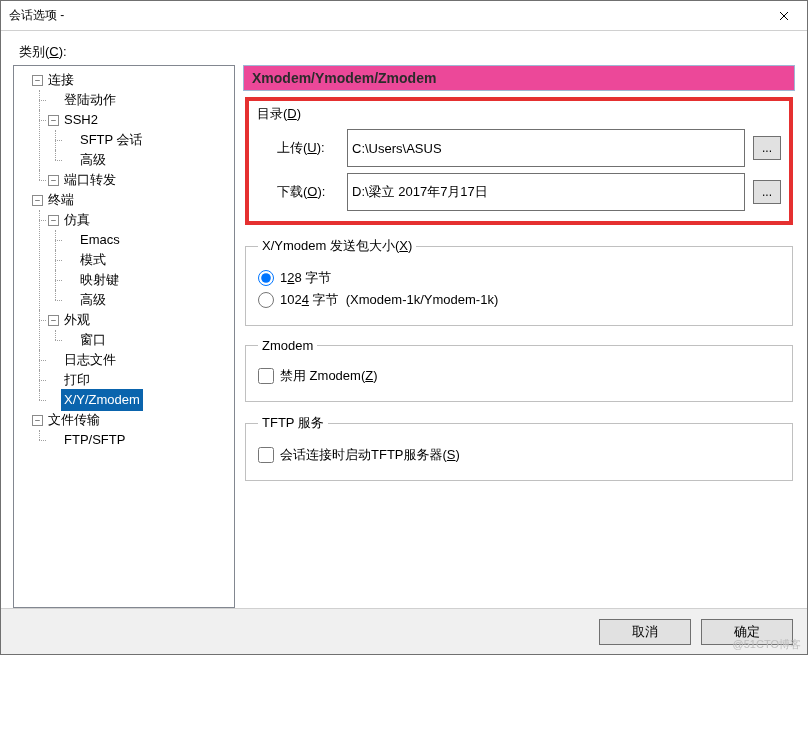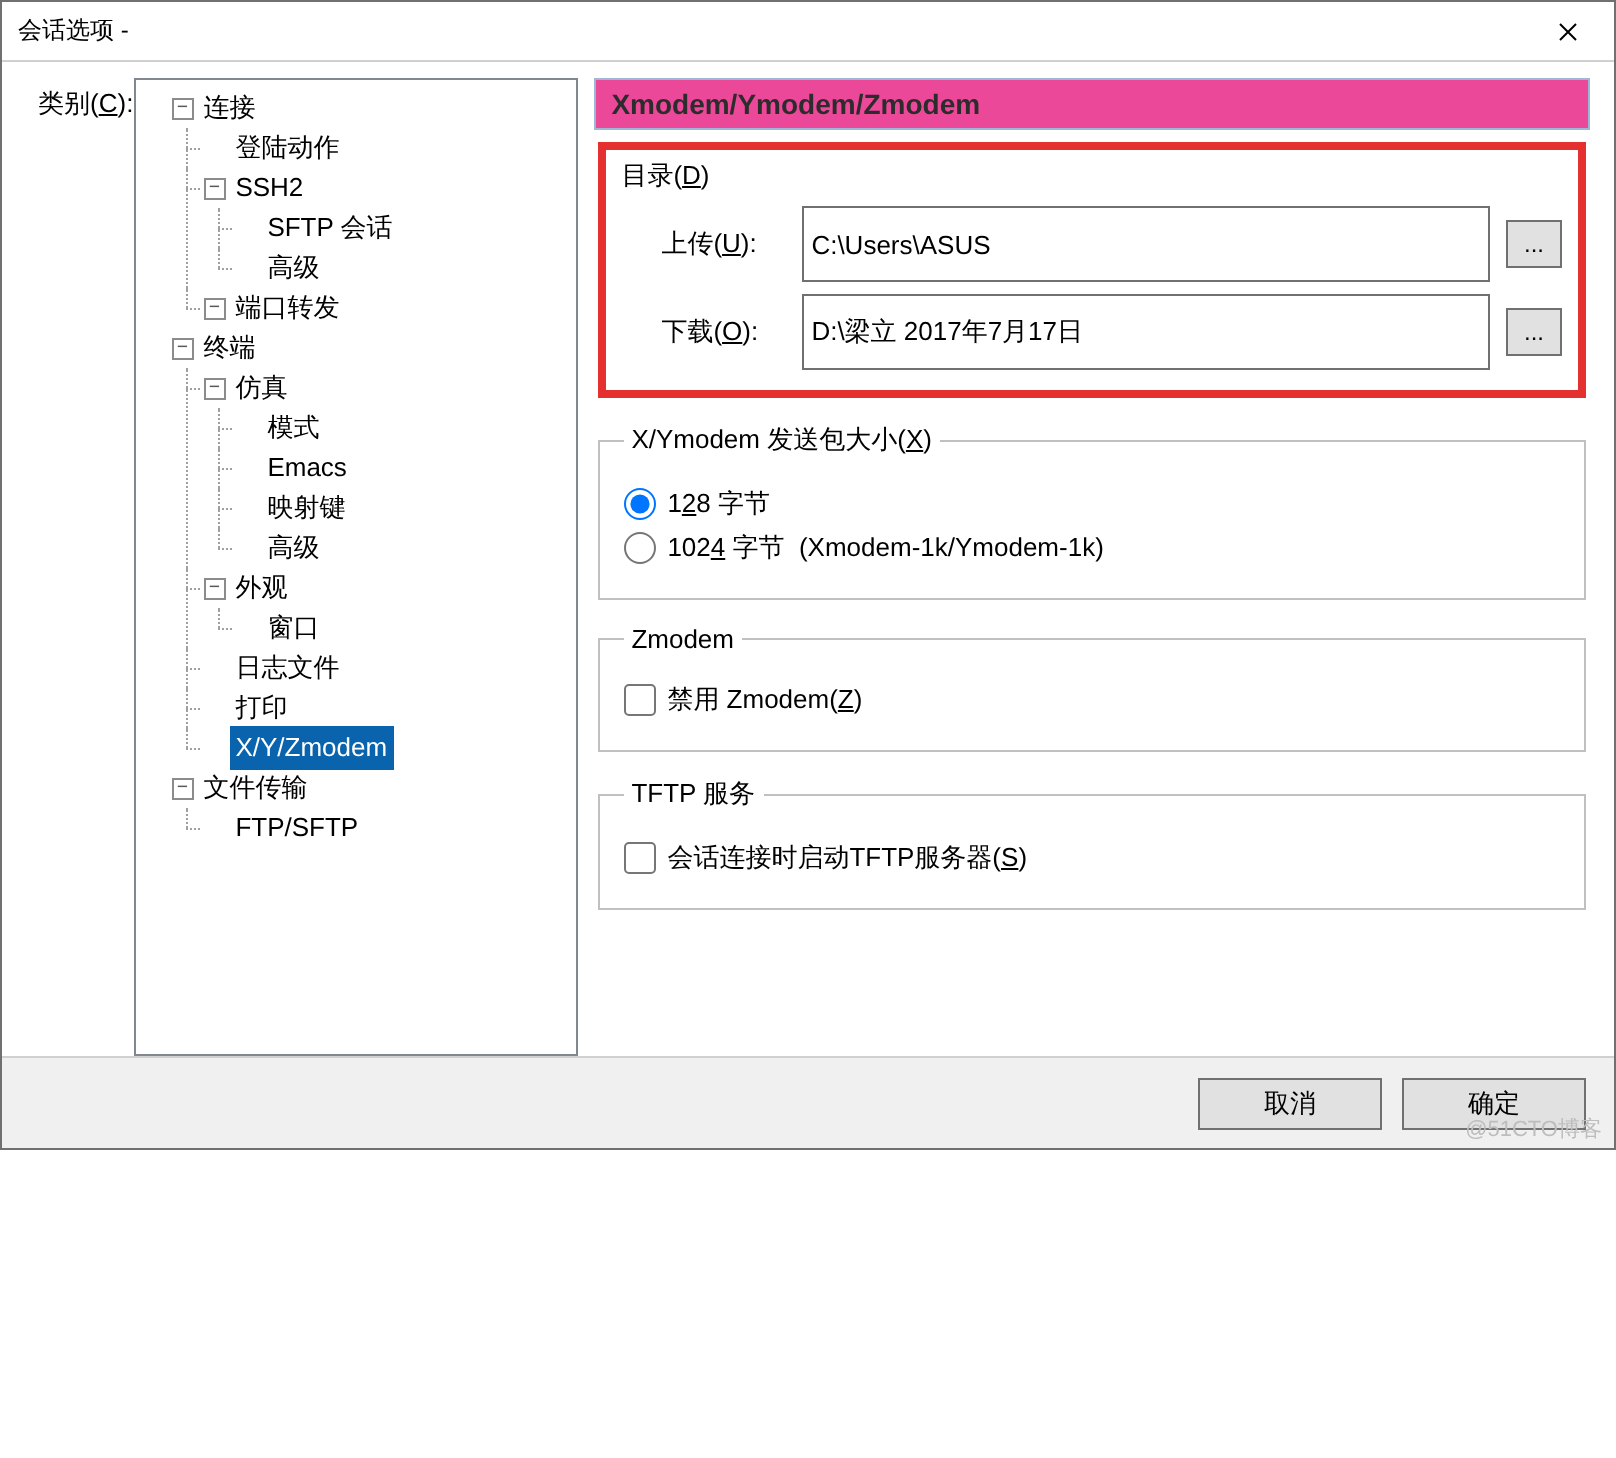--- a/index.html
+++ b/index.html
@@ -1,22 +1,22 @@
 <!DOCTYPE html>
 <html><head>
 <meta charset="utf-8">
 <style>
   * { box-sizing: border-box; }
   html,body { margin:0; padding:0; font-family: "Microsoft YaHei", "Segoe UI", Tahoma, sans-serif; font-size:13px; color:#000; background:#fff; }
-  .window { width:808px; height:575px; border:1px solid #707070; display:flex; flex-direction:column; position:relative; }
+  .window { width:808px; height:655px; border:1px solid #707070; display:flex; flex-direction:column; position:relative; }
   .titlebar { height:30px; background:#fff; border-bottom:1px solid #d0d0d0; display:flex; align-items:center; padding:0 0 0 8px; }
   .titlebar-title { flex:1; font-size:12px; }
   .titlebar-close { width:46px; height:30px; display:flex; align-items:center; justify-content:center; }
   .titlebar-close svg { width:10px; height:10px; }
-  .body { flex:1; display:flex; flex-direction:row; padding:8px 12px 0 12px; overflow:hidden; }
+  .body { flex:1; display:flex; flex-direction:column; padding:8px 12px 0 12px; overflow:hidden; }
   .split { flex:1; display:flex; gap:8px; min-height:0; }
   .category-label { margin:4px 0 4px 6px; }
   .tree-wrap { width:222px; border:1px solid #828790; padding:4px 2px; overflow:auto; position:relative; }
   .tree ul { list-style:none; margin:0; padding:0; }
   .tree li { position:relative; padding-left:16px; line-height:20px; white-space:nowrap; }
   .tree .node-row { display:flex; align-items:center; gap:2px; height:20px; }
   .tree .toggle { width:11px; height:11px; border:1px solid #8b8b8b; background:#fff; display:inline-flex; align-items:center; justify-content:center; font-size:9px; line-height:9px; color:#5a5a5a; cursor:pointer; font-family:monospace; }
   .tree .toggle.empty { border:none; background:transparent; }
   .tree .label { padding:1px 3px; cursor:default; }
   .tree .label.selected { background:#0a64ad; color:#fff; }
@@ -110,27 +110,27 @@
               <ul>
                 <li>
                   <div class="node-row">
                       <span class="toggle">−</span>
                       <span class="label">仿真</span>
                     </div>
                   <ul>
                     <li>
                         <div class="node-row">
                           <span class="toggle empty"></span>
+                          <span class="label">Emacs</span>
+                        </div>
+                      </li>
+                    <li>
+                        <div class="node-row">
+                          <span class="toggle empty"></span>
                           <span class="label">模式</span>
-                        </div>
-                      </li>
-                    <li>
-                        <div class="node-row">
-                          <span class="toggle empty"></span>
-                          <span class="label">Emacs</span>
                         </div>
                       </li>
                     <li>
                         <div class="node-row">
                           <span class="toggle empty"></span>
                           <span class="label">映射键</span>
                         </div>
                       </li>
                     <li>
                         <div class="node-row">

